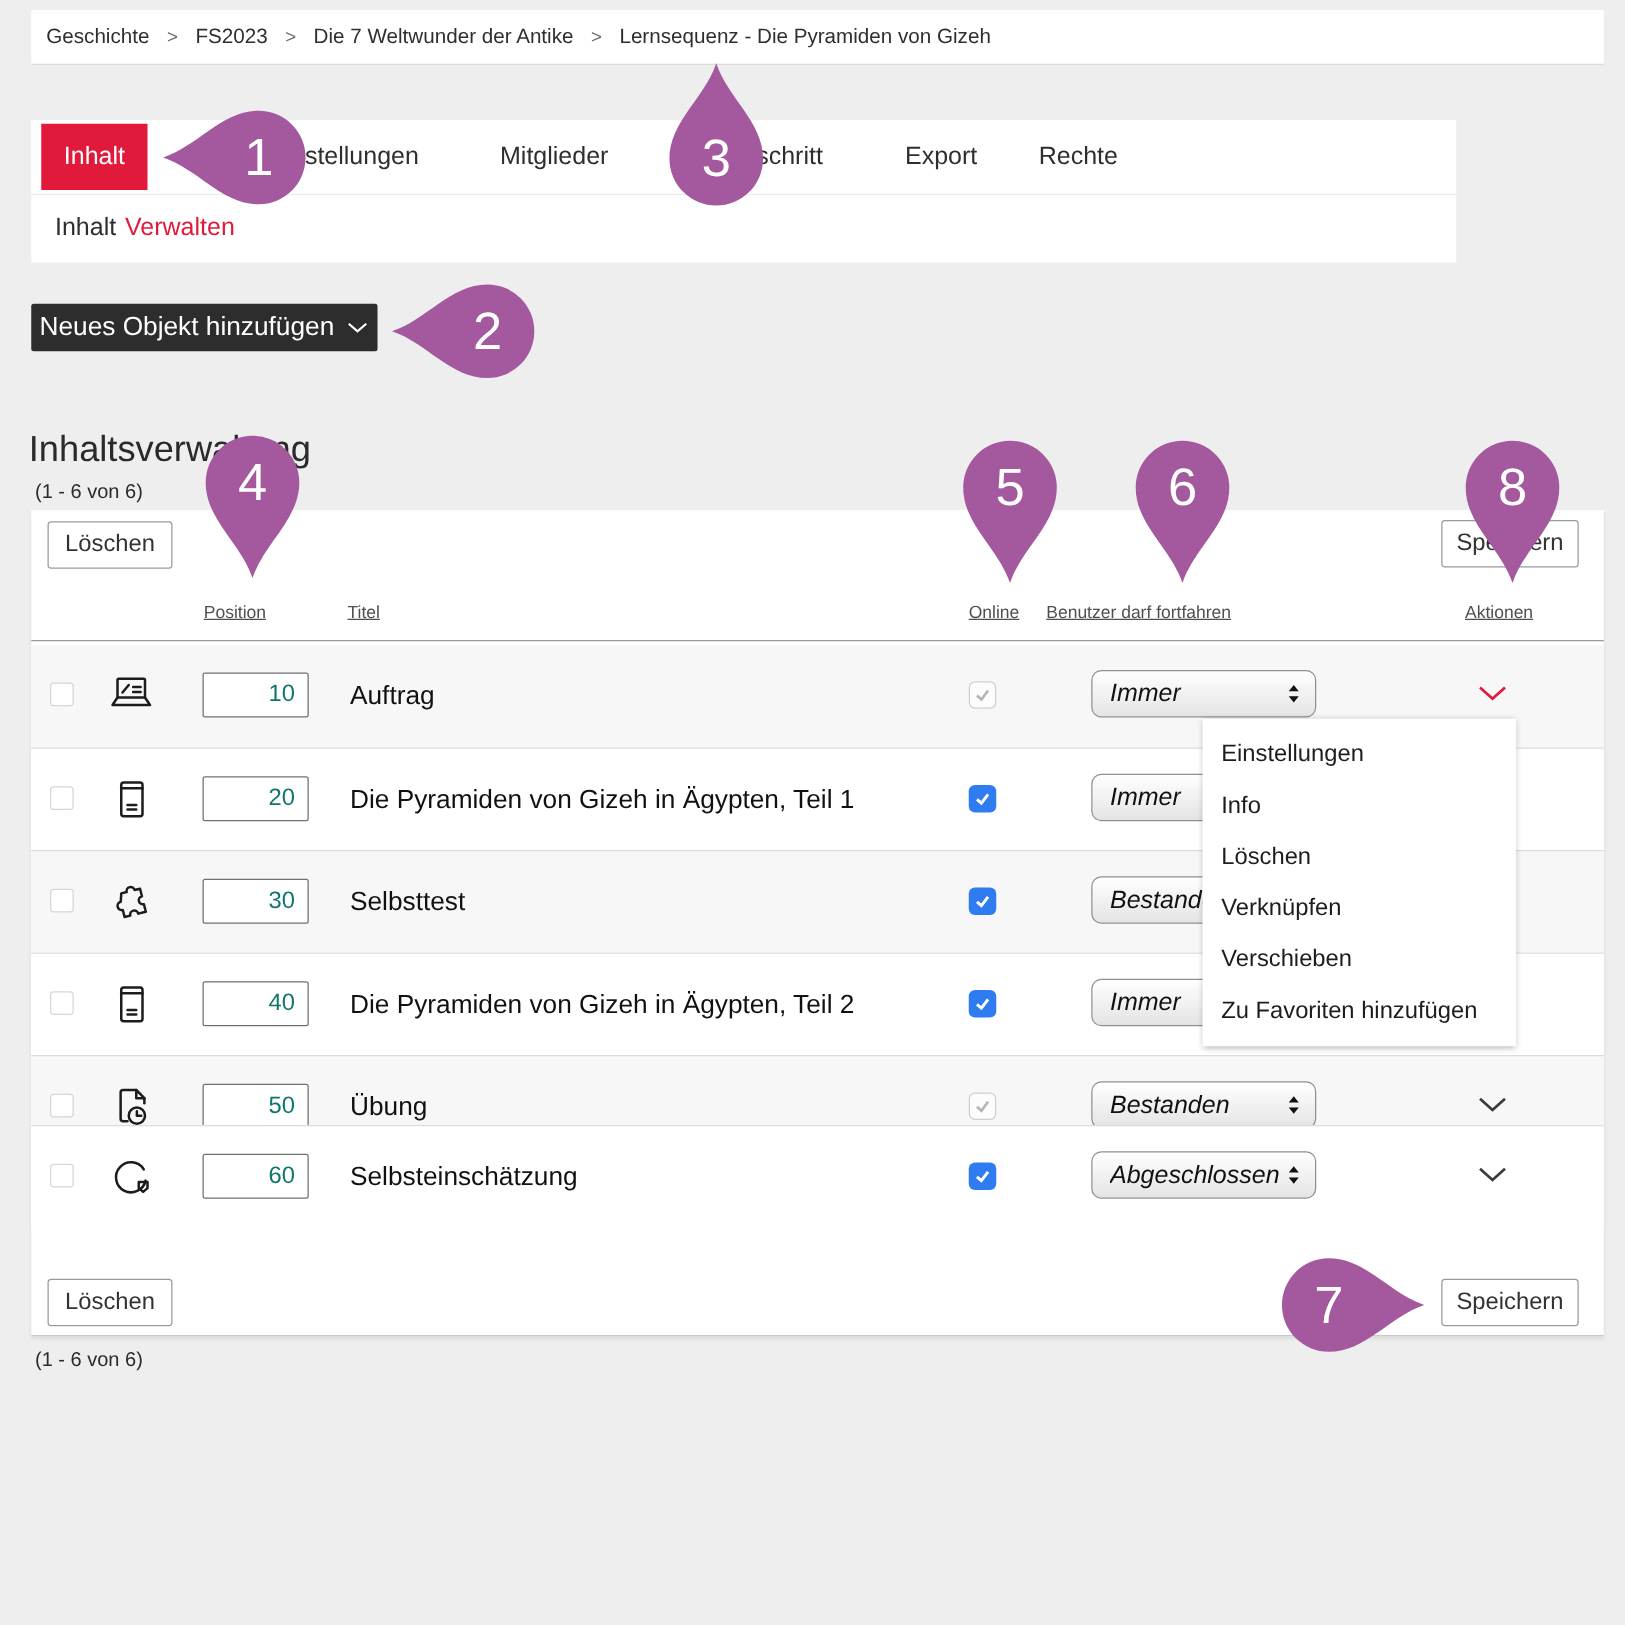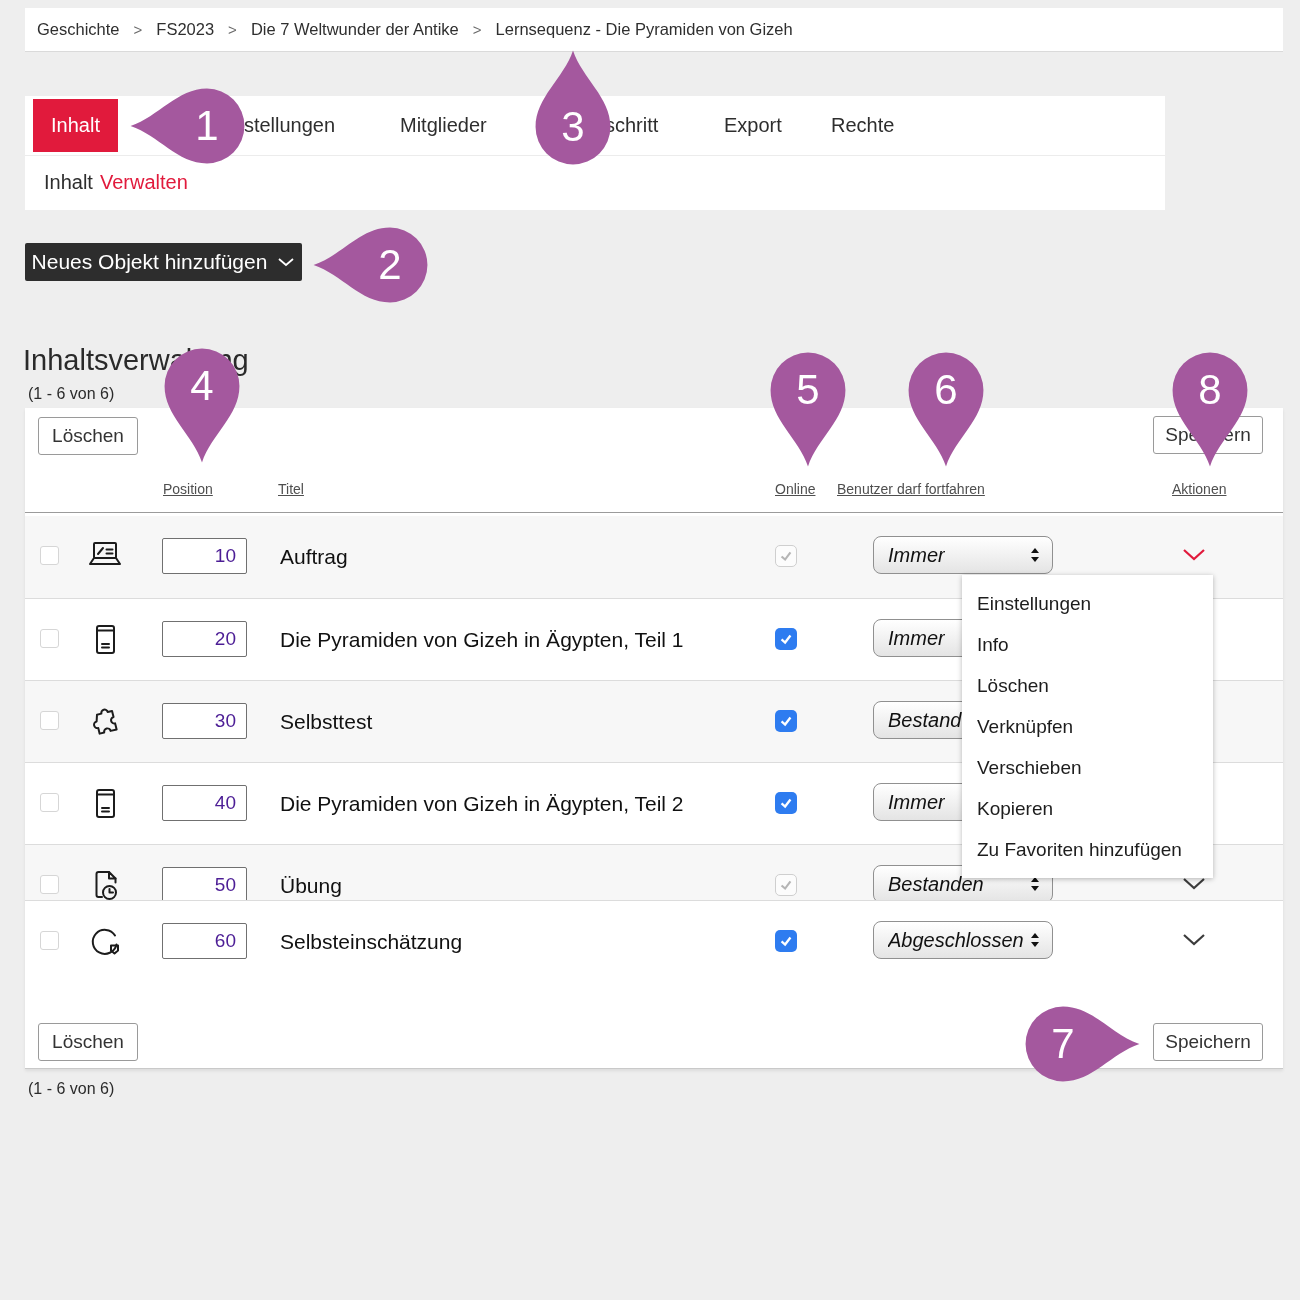--- a/index.html
+++ b/index.html
@@ -46,21 +46,21 @@
 
   .row{position:absolute;left:0;width:100%;height:82px;}
   .row.odd{background:#f7f7f7;}
   .row.even{background:#ffffff;}
   .row + .row, .rowsep{border-top:1px solid #dcdcdc;box-sizing:border-box;}
   .rowcb{position:absolute;left:15px;top:30px;width:17px;height:17px;background:#fff;border:1px solid #d6d6d6;
          border-radius:3px;cursor:pointer;}
   .ricon{position:absolute;left:60px;top:21px;width:40px;height:40px;}
   .ricon svg{stroke:#1c1c1c;fill:none;stroke-width:2;stroke-linecap:round;stroke-linejoin:round;}
   .pos{position:absolute;left:137px;top:22px;width:85px;height:36px;border:1px solid #707070;border-radius:2px;
-       box-sizing:border-box;text-align:right;padding-right:10px;font-size:19px;font-family:"Liberation Sans",sans-serif;color:#4c1d95;background:#fff;}
+       box-sizing:border-box;text-align:right;padding-right:10px;font-size:19px;font-family:"Liberation Sans",sans-serif;color:#0f766e;background:#fff;}
   .rtitle{position:absolute;left:255px;top:0;height:60px;display:flex;align-items:center;font-size:21px;color:#111;cursor:pointer;}
   .onlcb{position:absolute;left:750px;top:29px;width:22px;height:22px;border-radius:5px;display:flex;
          align-items:center;justify-content:center;cursor:pointer;box-sizing:border-box;}
   .onlcb.on{background:#2e7cf0;}
   .onlcb.dis{background:#fcfcfc;border:1px solid #cfcfcf;}
   .sel{position:absolute;left:848px;top:20px;width:180px;height:38px;box-sizing:border-box;
        background:linear-gradient(#ffffff,#e4e4e4);border:1px solid #909090;border-radius:8px;
        display:flex;align-items:center;justify-content:space-between;padding:0 12px 0 14px;cursor:pointer;}
   .sel .selval{font-size:20px;color:#111;white-space:nowrap;overflow:hidden;font-style:italic;}
   .chev{position:absolute;left:1157px;top:32px;width:24px;height:14px;cursor:pointer;}
@@ -316,21 +316,20 @@
   </div>
 
   <div class="range-bottom">(1 - 6 von 6)</div>
 
   <div class="actmenu">
     <div class="mi">Einstellungen</div>
     <div class="mi">Info</div>
     <div class="mi">Löschen</div>
     <div class="mi">Verknüpfen</div>
     <div class="mi">Verschieben</div>
-    <div class="mi">Kopieren</div>
     <div class="mi">Zu Favoriten hinzufügen</div>
   </div>
 
   <div class="pin dir-left" style="left:168px;top:87px">
     <svg width="78" height="117" viewBox="0 0 100 150">
         <path d="M50 148 C38 112 2 88 2 50 A48 48 0 1 1 98 50 C98 88 62 112 50 148 Z" fill="#a4589e"></path>
       </svg>
     <span class="num">1</span>
   </div>
   <div class="pin dir-left" style="left:351px;top:226px">

